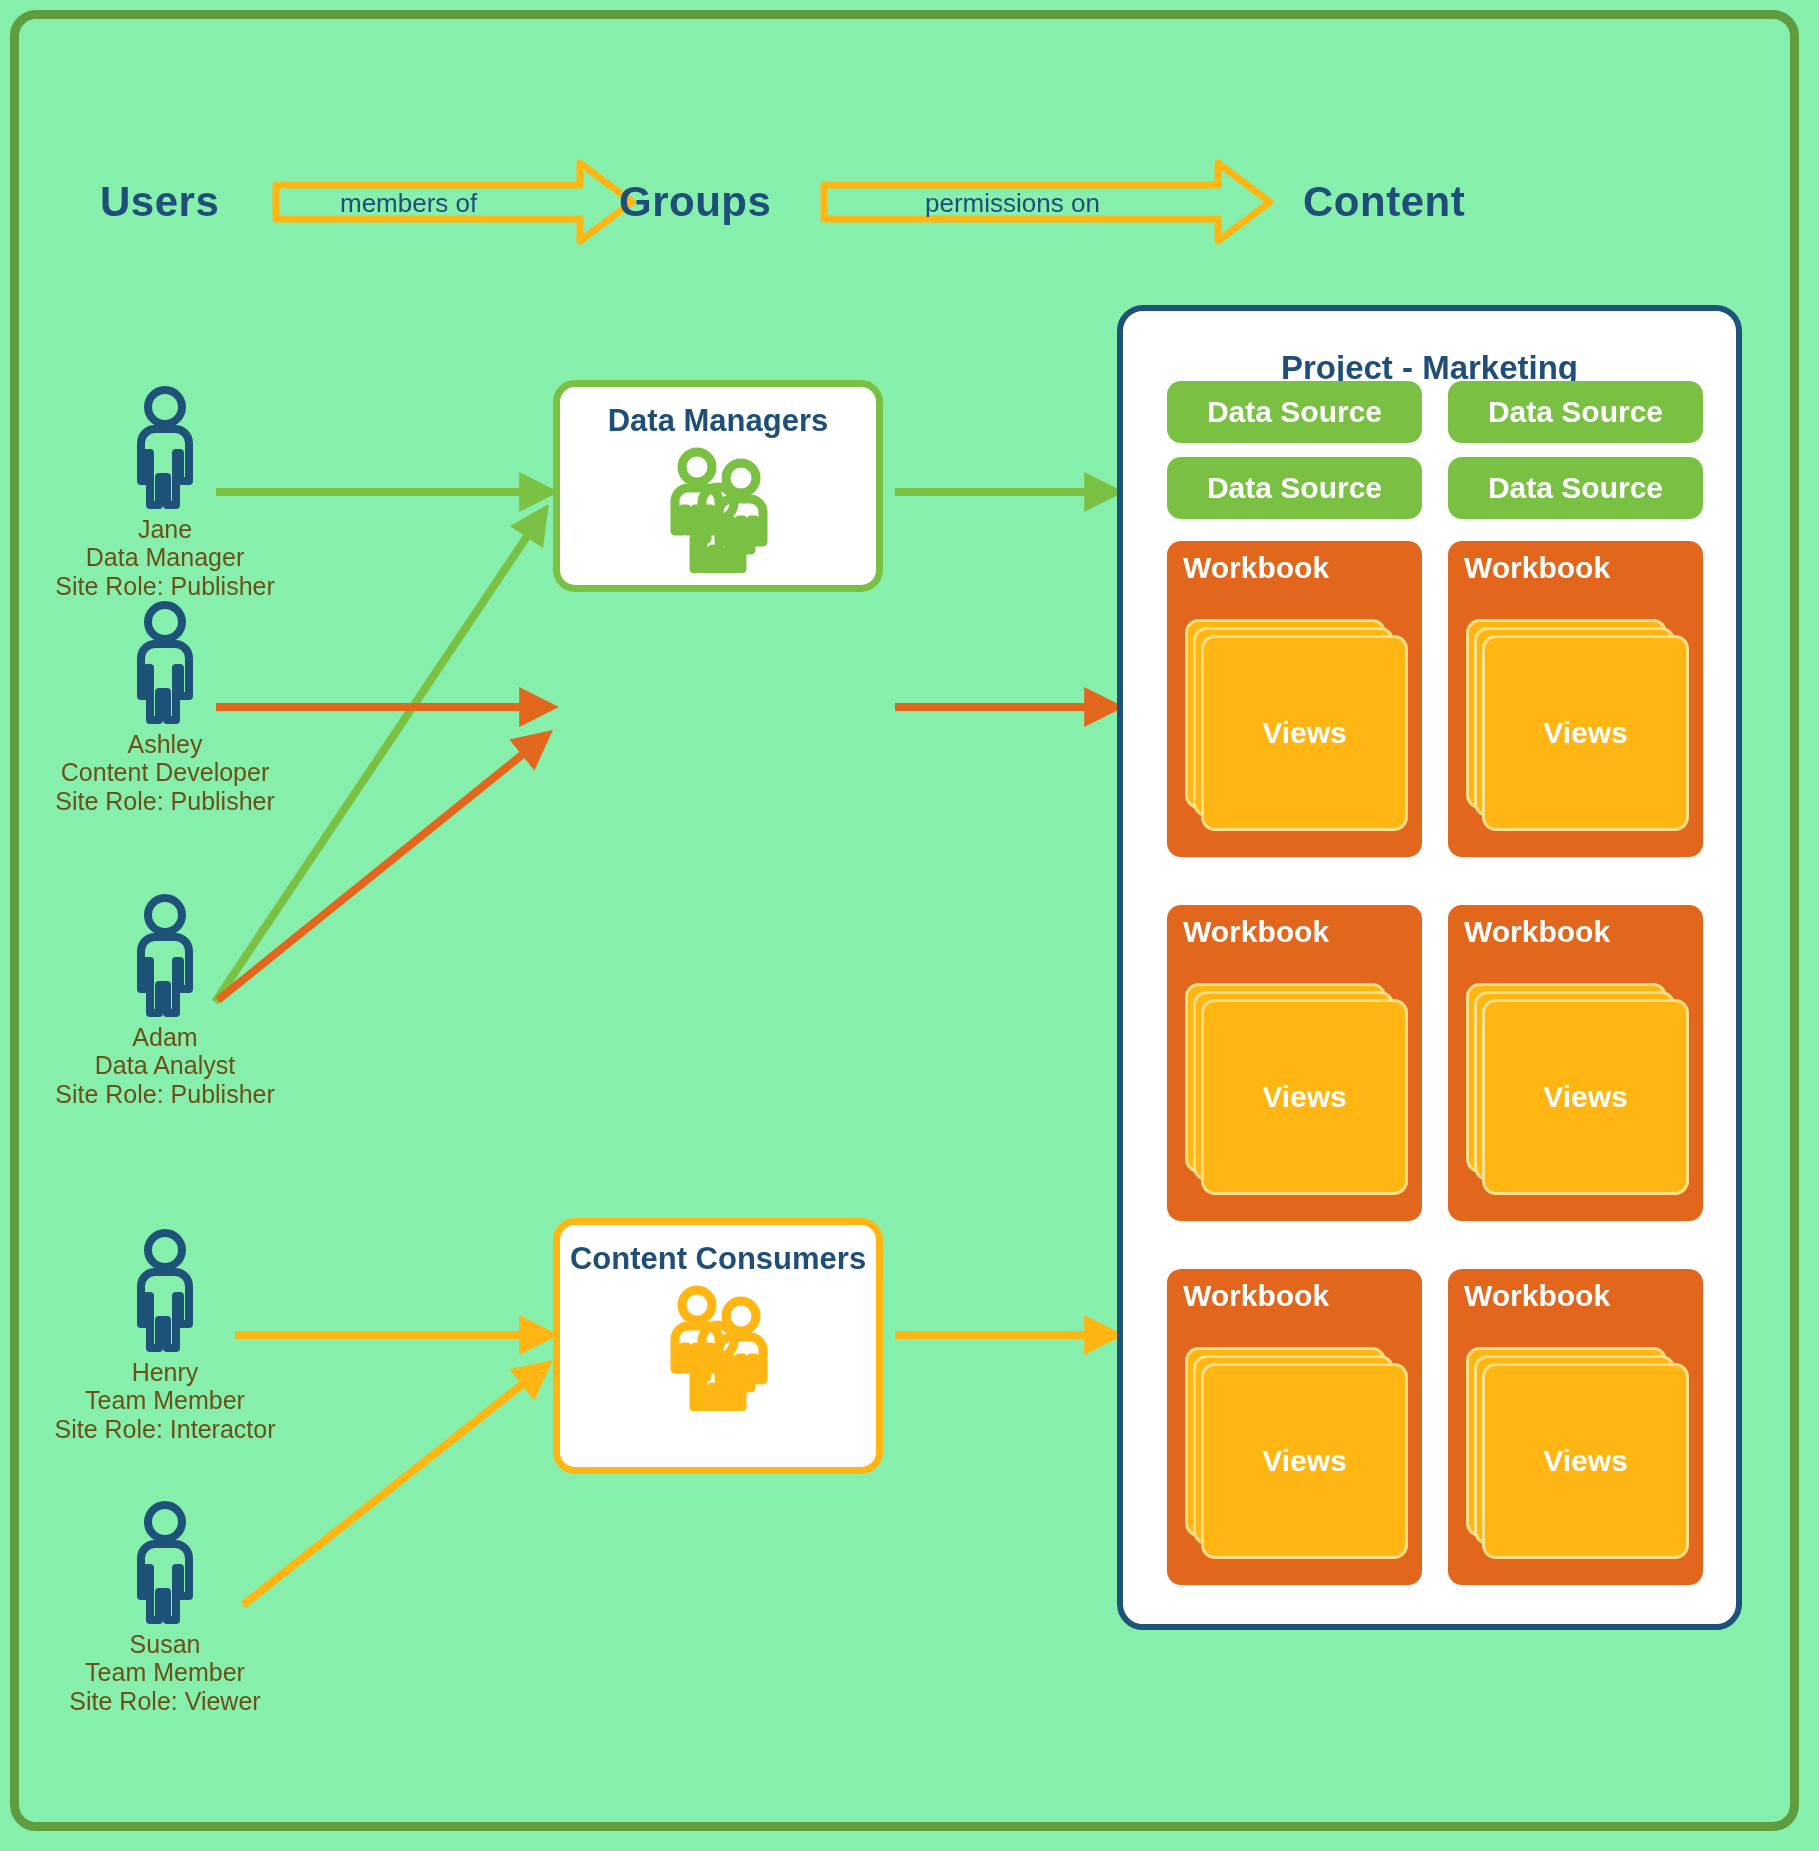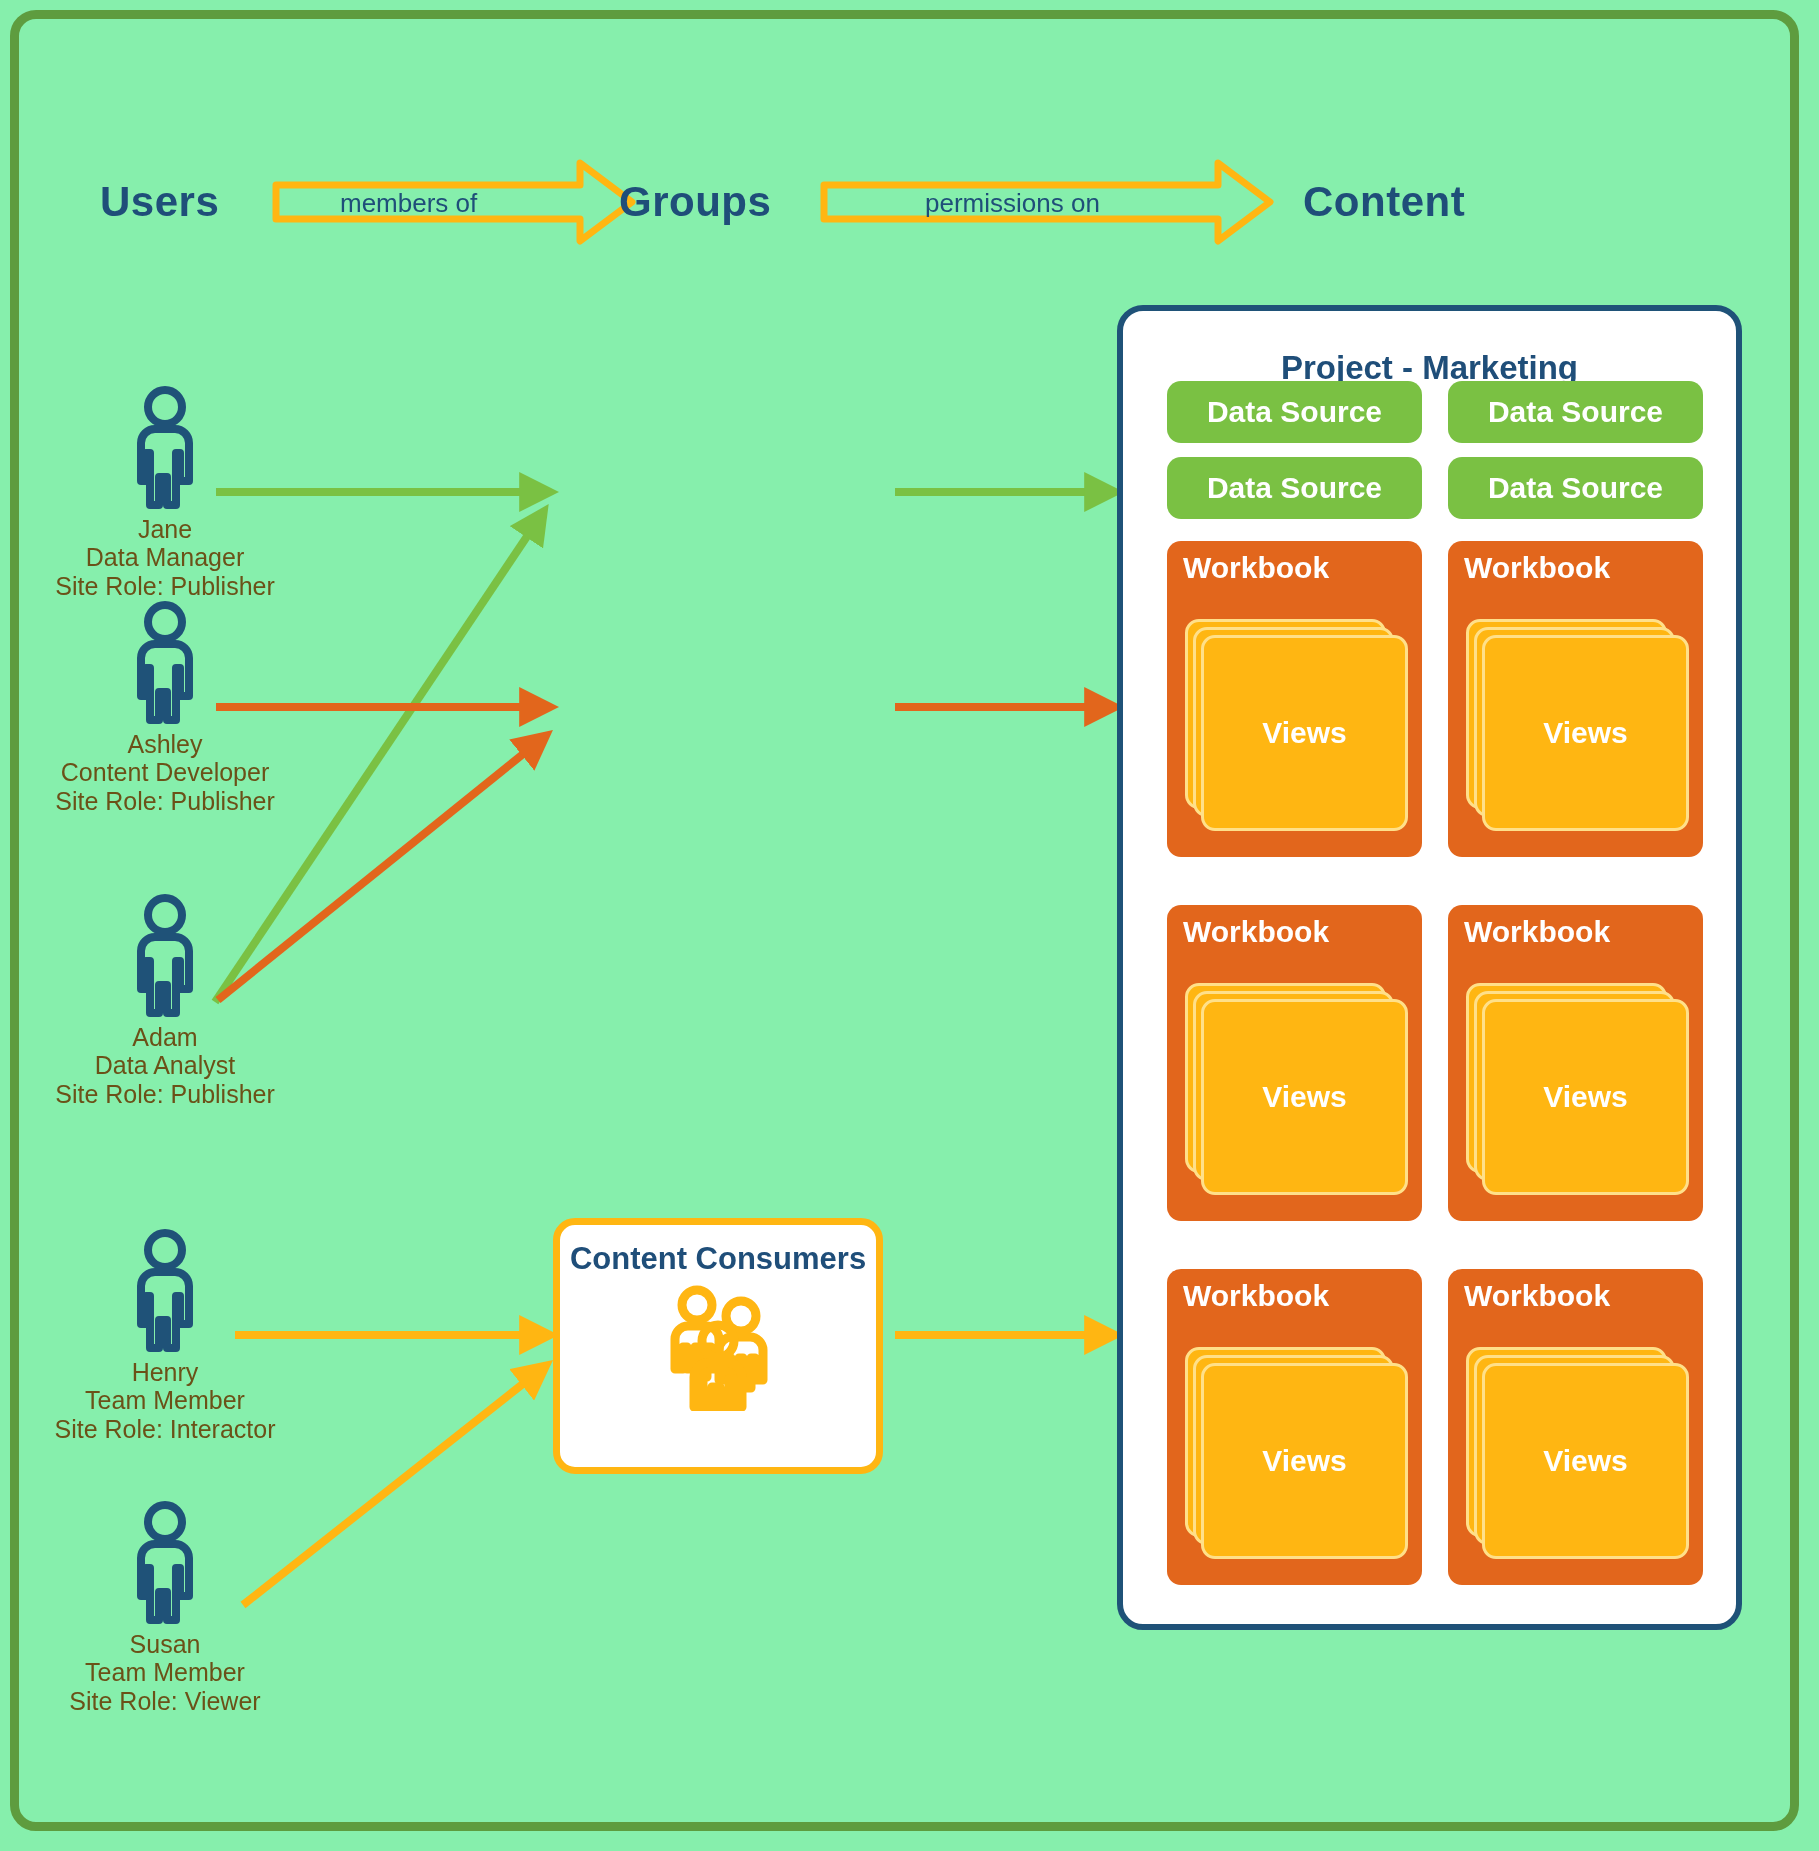--- a/index.html
+++ b/index.html
@@ -185,20 +185,33 @@
       <circle cx="44" cy="22" r="17" fill="none" stroke="#1f5278" stroke-width="8"></circle>
       <path d="M20 58a14 14 0 0 1 14-14h20a14 14 0 0 1 14 14v38h-9V68h-4v52h-9V92h-8v28h-9V68h-4v28h-5z" fill="none" stroke="#1f5278" stroke-width="8" stroke-linejoin="round"></path>
     </svg>
     <div class="lines">
       <span class="nm">Susan</span>
       <span class="nm">Team Member</span>
       <span class="nm">Site Role: Viewer</span>
     </div>
   </div>
 
+  <div class="group-box" id="grp-dm">
+    <div class="gtitle">Data Managers</div>
+    <svg class="gicon" width="130" height="128" viewBox="0 0 130 128">
+      <g fill="none" stroke="#7ac143" stroke-width="9" stroke-linejoin="round">
+        <circle cx="44" cy="22" r="15"></circle>
+        <path d="M22 56a13 13 0 0 1 13-13h18a13 13 0 0 1 13 13v30h-8V64h-4v30h-8V64h-4v22h-8V64h-4v22h-8z"></path>
+        <circle cx="88" cy="33" r="15"></circle>
+        <path d="M66 67a13 13 0 0 1 13-13h18a13 13 0 0 1 13 13v30h-8V75h-4v30h-8V75h-4v22h-8V75h-4v22h-8z"></path>
+        <circle cx="65" cy="58" r="16"></circle>
+        <path d="M41 94a14 14 0 0 1 14-14h20a14 14 0 0 1 14 14v30h-9v-28h-4v30h-9v-22h-8v22h-9v-30h-4v28h-5z"></path>
+      </g>
+    </svg>
+  </div>
 
 
   <div class="group-box" id="grp-cc">
     <div class="gtitle">Content Consumers</div>
     <svg class="gicon" width="130" height="128" viewBox="0 0 130 128">
       <g fill="none" stroke="#ffb612" stroke-width="9" stroke-linejoin="round">
         <circle cx="44" cy="22" r="15"></circle>
         <path d="M22 56a13 13 0 0 1 13-13h18a13 13 0 0 1 13 13v30h-8V64h-4v30h-8V64h-4v22h-8V64h-4v22h-8z"></path>
         <circle cx="88" cy="33" r="15"></circle>
         <path d="M66 67a13 13 0 0 1 13-13h18a13 13 0 0 1 13 13v30h-8V75h-4v30h-8V75h-4v22h-8V75h-4v22h-8z"></path>

